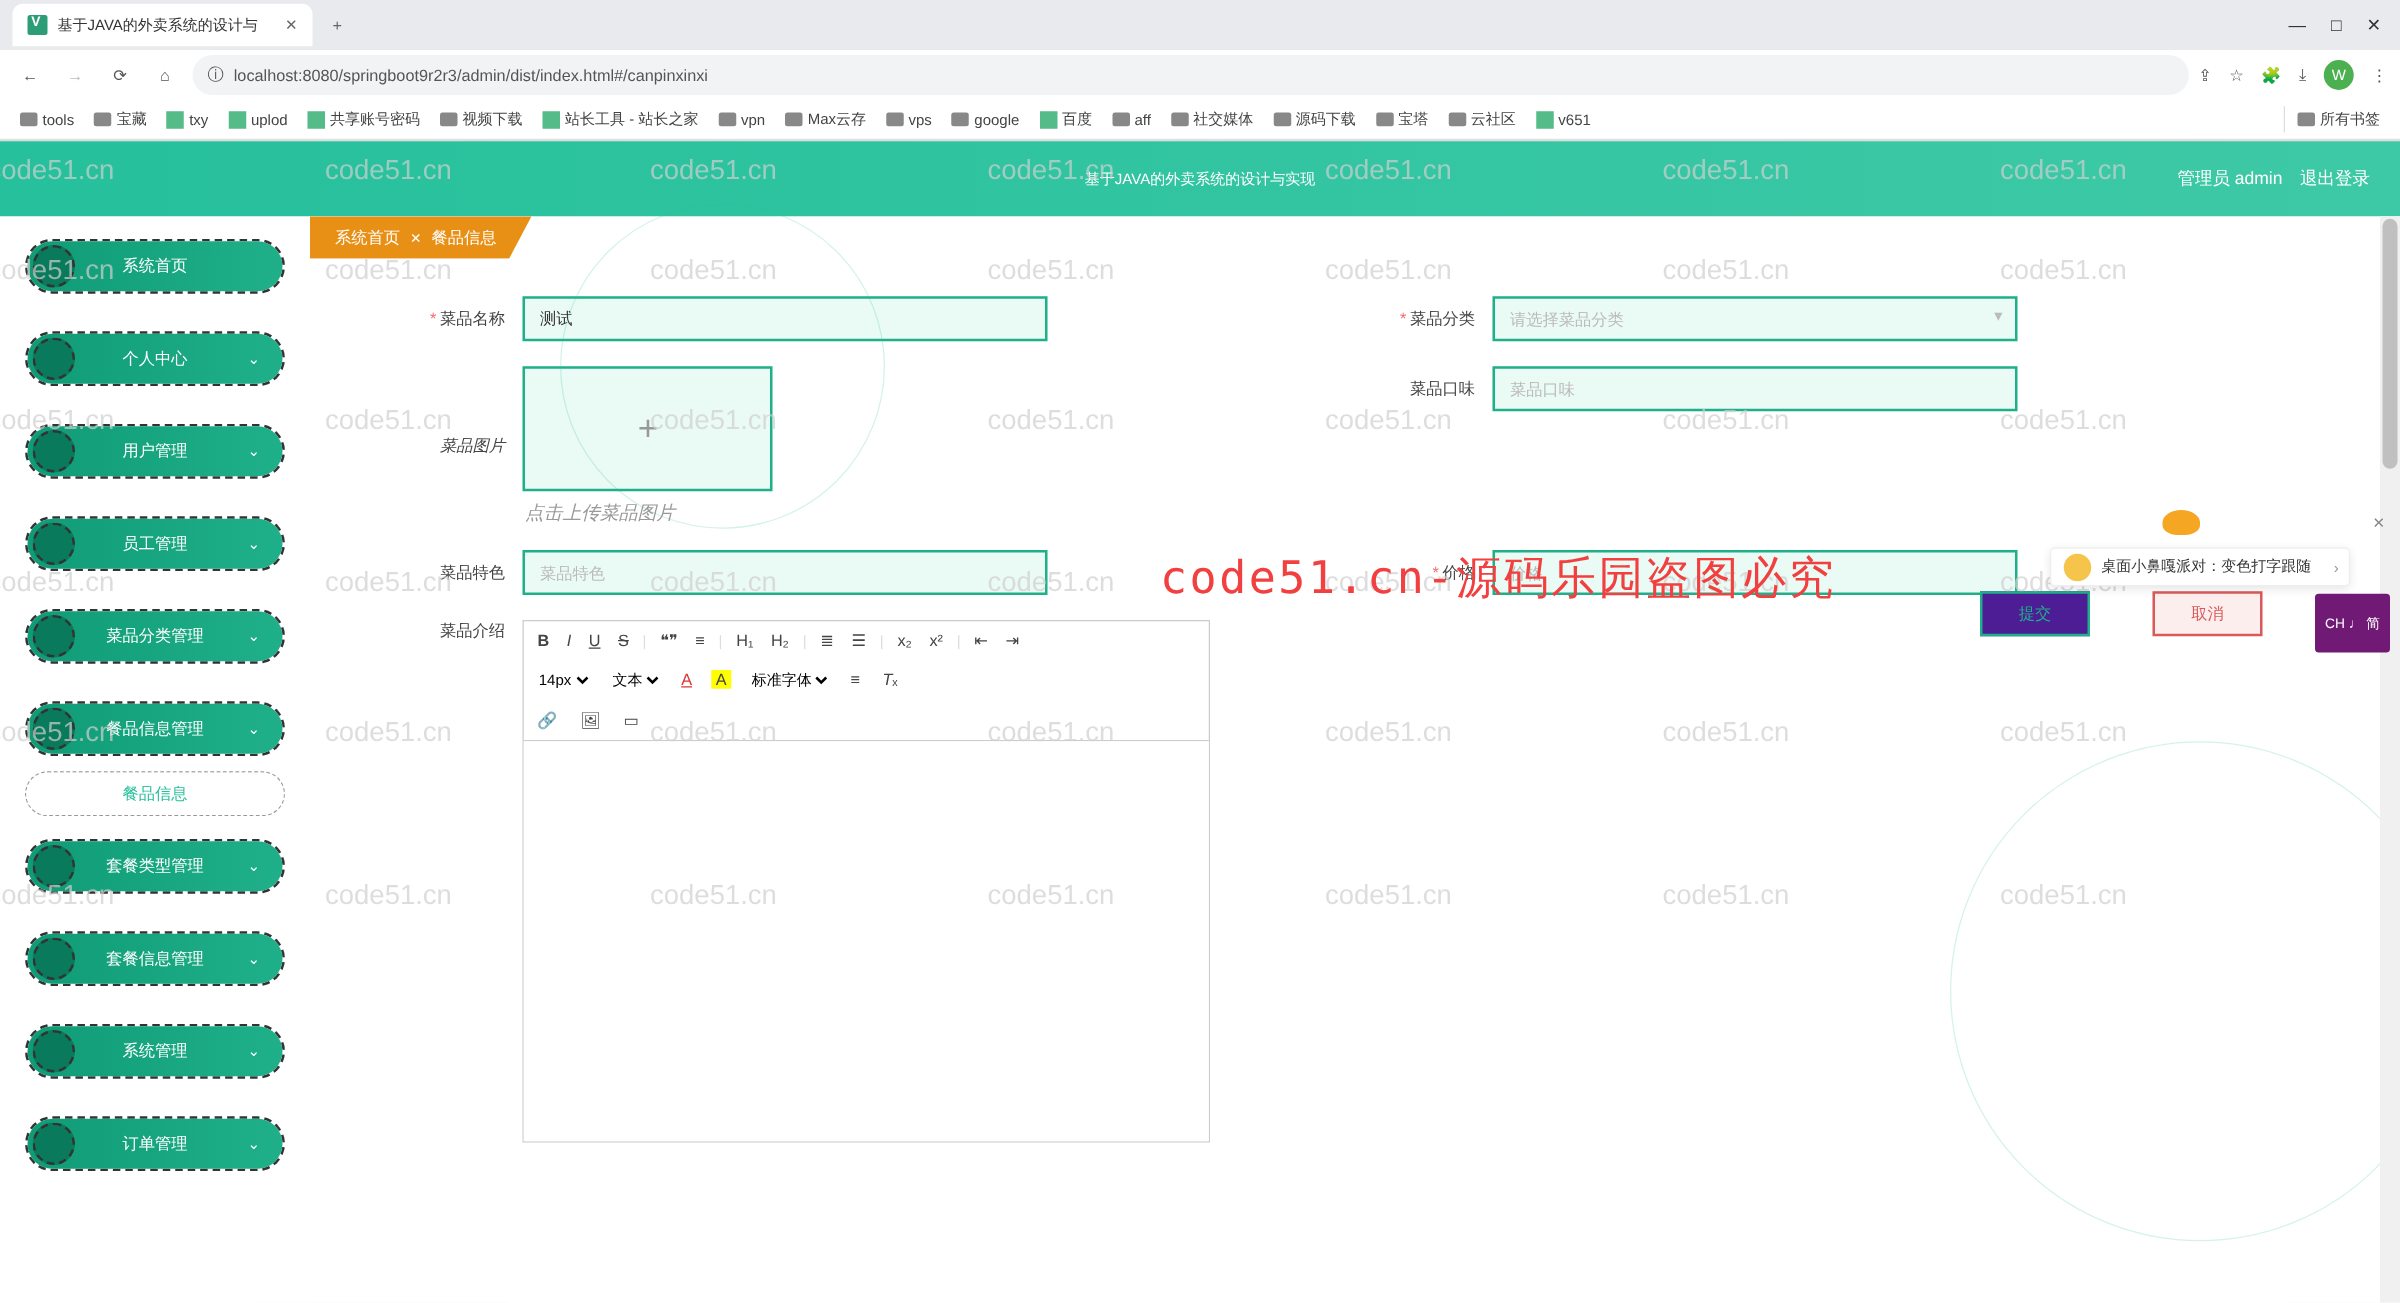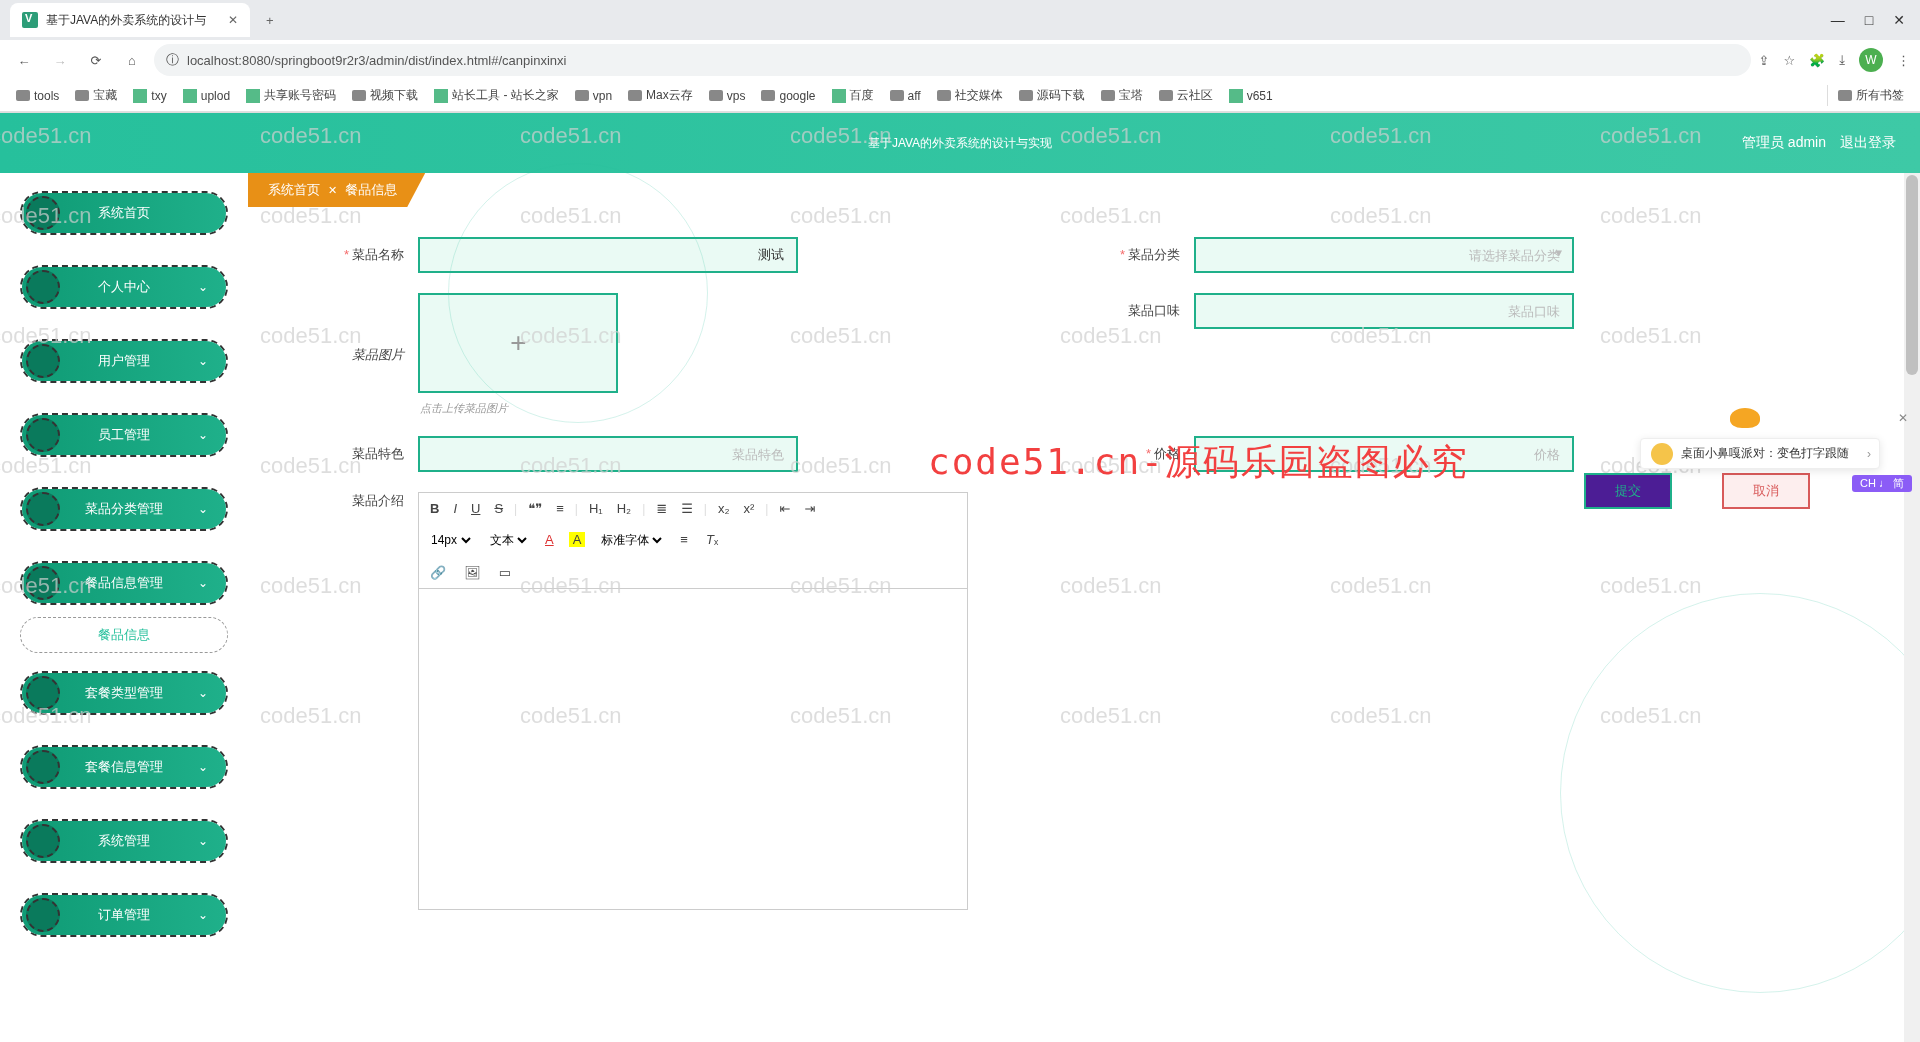--- a/index.html
+++ b/index.html
@@ -50,28 +50,28 @@
 .breadcrumb { background: #e89016; color: #fff; height: 34px; display: inline-flex; align-items: center; padding: 0 28px 0 20px; font-size: 13px; gap: 8px; clip-path: polygon(0 0, 100% 0, calc(100% - 18px) 100%, 0 100%); }
 .bc-close { font-size: 11px; cursor: pointer; }
 
 .form-area { padding: 30px 60px; }
 .form-row { display: flex; margin-bottom: 20px; align-items: flex-start; }
 .form-cell { display: flex; align-items: center; }
 .form-cell.left { width: 50%; }
 .form-cell.right { width: 50%; }
 .lbl { width: 110px; text-align: right; padding-right: 14px; font-size: 13px; color: #444; }
 .req::before { content: "*"; color: #f56c6c; margin-right: 3px; }
-.inp { width: 380px; height: 36px; border: 2px solid #1fb08a; padding: 0 12px; font-size: 13px; background: #eafaf4; color: #333; outline: none; text-align: right; }
+.inp { width: 420px; height: 36px; border: 2px solid #1fb08a; padding: 0 12px; font-size: 13px; background: #eafaf4; color: #333; outline: none; }
 .inp::placeholder { color: #bbb; }
 .sel { position: relative; }
 .sel::after { content: "▾"; position: absolute; right: 12px; top: 8px; color: #bbb; pointer-events: none; }
 
 .upload-box { width: 200px; height: 100px; border: 2px solid #1fb08a; background: #eafaf4; display: flex; align-items: center; justify-content: center; cursor: pointer; }
 .upload-plus { font-size: 28px; color: #999; font-weight: 200; }
-.upload-hint { font-size: 11px; color: #999; margin-top: 8px; padding-left: 2px; }
+.upload-hint { font-size: 15px; color: #999; margin-top: 8px; padding-left: 2px; }
 
 .editor { width: 550px; border: 1px solid #ccc; }
 .editor-toolbar { border-bottom: 1px solid #ccc; padding: 6px 8px; display: flex; flex-wrap: wrap; gap: 8px; align-items: center; font-size: 12px; color: #444; }
 .editor-toolbar .row2 { width: 100%; display: flex; gap: 12px; padding-top: 4px; align-items: center; }
 .ed-btn { cursor: pointer; padding: 2px 3px; font-size: 13px; }
 .ed-sel { border: none; background: transparent; font-size: 12px; }
 .editor-content { height: 320px; background: #fff; }
 
 .form-actions { position: absolute; right: 110px; top: 300px; display: flex; gap: 50px; }
 .btn { width: 88px; height: 36px; display: flex; align-items: center; justify-content: center; font-size: 13px; cursor: pointer; }
@@ -80,21 +80,21 @@
 
 
 .watermarks { position: absolute; inset: 0; pointer-events: none; z-index: 1; }
 .wm { position: absolute; color: #d0d0d0; font-size: 22px; font-family: Arial; opacity: 0.7; }
 .center-wm { position: absolute; color: #f24040; font-size: 36px; font-weight: 500; pointer-events: none; z-index: 5; left: 680px; top: 265px; font-family: "SimSun", monospace; letter-spacing: 2px; }
 
 .notify-popup { position: absolute; right: 40px; top: 265px; background: #fff; border: 1px solid #eee; border-radius: 4px; padding: 6px 30px 6px 40px; display: flex; align-items: center; font-size: 12px; box-shadow: 0 2px 8px rgba(0,0,0,0.1); z-index: 10; }
 .notify-icon { position: absolute; left: 10px; width: 22px; height: 22px; background: #f5c44a; border-radius: 50%; }
 .notify-arrow { position: absolute; right: 8px; color: #999; }
 
-.ime-badge { position: absolute; right: 8px; top: 302px; background: #8b5cf6; color: #fff; font-size: 11px; padding: 1px 8px; border-radius: 3px; z-index: 11; }
+.ime-badge { position: absolute; right: 8px; top: 302px; background: #701a75; color: #fff; font-size: 11px; padding: 16px 8px; border-radius: 3px; z-index: 11; }
 .deco-ball { position: absolute; right: 160px; top: 235px; width: 30px; height: 20px; background: #f5a623; border-radius: 50% 50% 40% 40%; z-index: 4; }
 .close-x { position: absolute; right: 12px; top: 238px; font-size: 12px; color: #888; cursor: pointer; z-index: 4; }
 
 .scrollbar-right { position: absolute; right: 0; top: 0; bottom: 0; width: 16px; background: #f0f0f0; }
 .scrollbar-thumb { position: absolute; right: 2px; top: 2px; width: 12px; height: 200px; background: #c0c0c0; border-radius: 6px; }
 
 .deco-curve { position: absolute; border: 1px solid rgba(38,192,156,0.2); border-radius: 50%; pointer-events: none; }
 </style>
 </head>
 <body>

